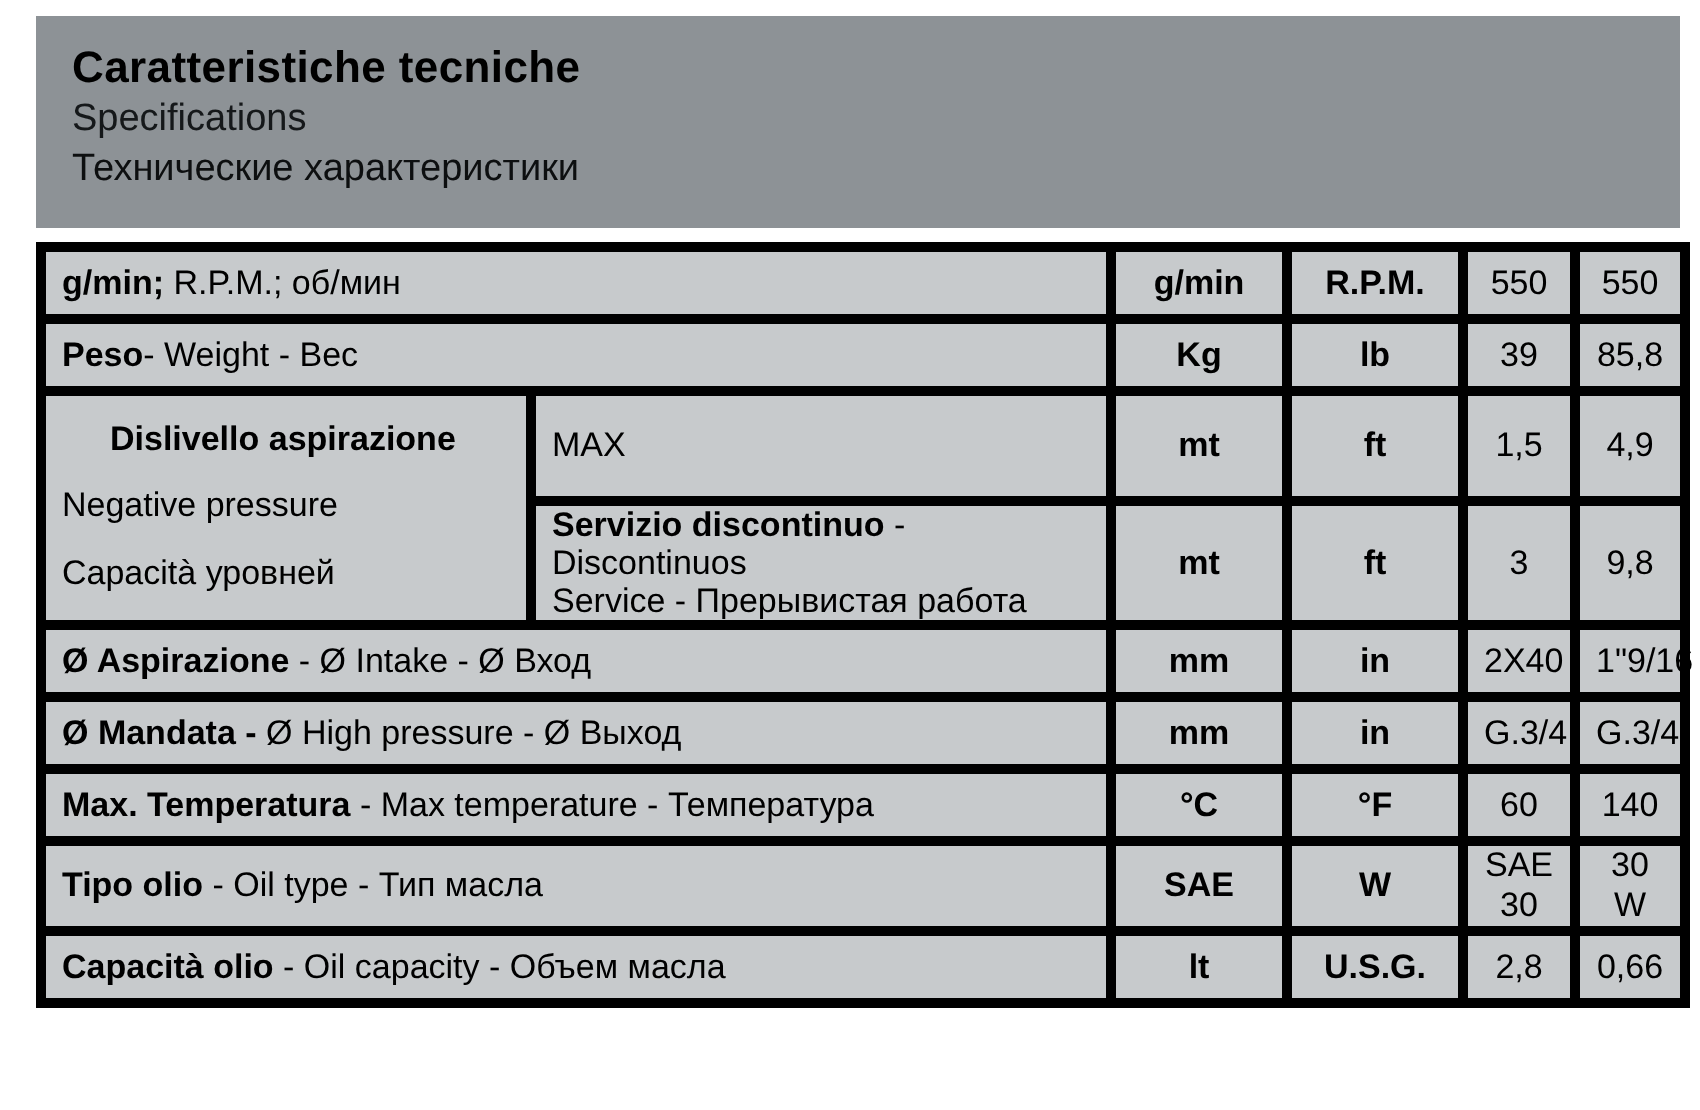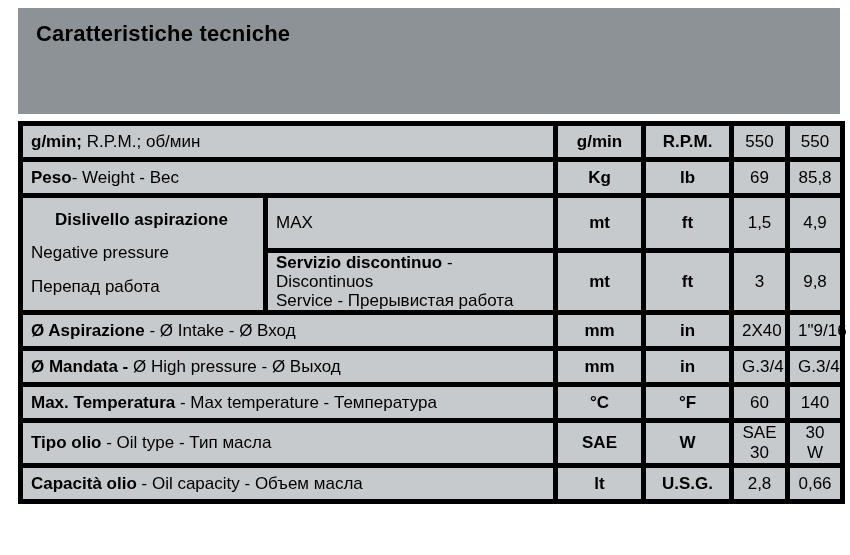--- a/index.html
+++ b/index.html
@@ -103,20 +103,22 @@
   .disl-line2 { font-size: 17px; line-height: 36px; }
   .disl-line3 { font-size: 17px; line-height: 32px; }
 </style>
 </head>
 <body>
 
 <div class="sheet">
 
   <div class="header">
     <div class="title-it">Caratteristiche tecniche</div>
+    <div class="title-en">Specifications</div>
+    <div class="title-ru">Технические  характеристики</div>
   </div>
 
   <table class="spec">
     <colgroup>
       <col style="width:245px">
       <col style="width:290px">
       <col style="width:88px">
       <col style="width:88px">
       <col style="width:56px">
       <col style="width:55px">
@@ -128,29 +130,29 @@
         <td class="unit">g/min</td>
         <td class="unit">R.P.M.</td>
         <td class="val">550</td>
         <td class="val">550</td>
       </tr>
 
       <tr class="row-h">
         <td class="label" colspan="2"><span class="b">Peso</span><span class="n">- Weight - Вес</span></td>
         <td class="unit">Kg</td>
         <td class="unit">lb</td>
-        <td class="val">69</td>
+        <td class="val">39</td>
         <td class="val">85,8</td>
       </tr>
 
       <tr>
         <td class="label dislivello" rowspan="2">
           <span class="stack disl-line1">Dislivello aspirazione</span>
           <span class="stack disl-line2">Negative pressure</span>
-          <span class="stack disl-line3">Перепад работа</span>
+          <span class="stack disl-line3">Capacità уровней</span>
         </td>
         <td class="max-cell" style="height:50px">MAX</td>
         <td class="unit">mt</td>
         <td class="unit">ft</td>
         <td class="val">1,5</td>
         <td class="val">4,9</td>
       </tr>
 
       <tr>
         <td class="serv-cell" style="height:52px">

